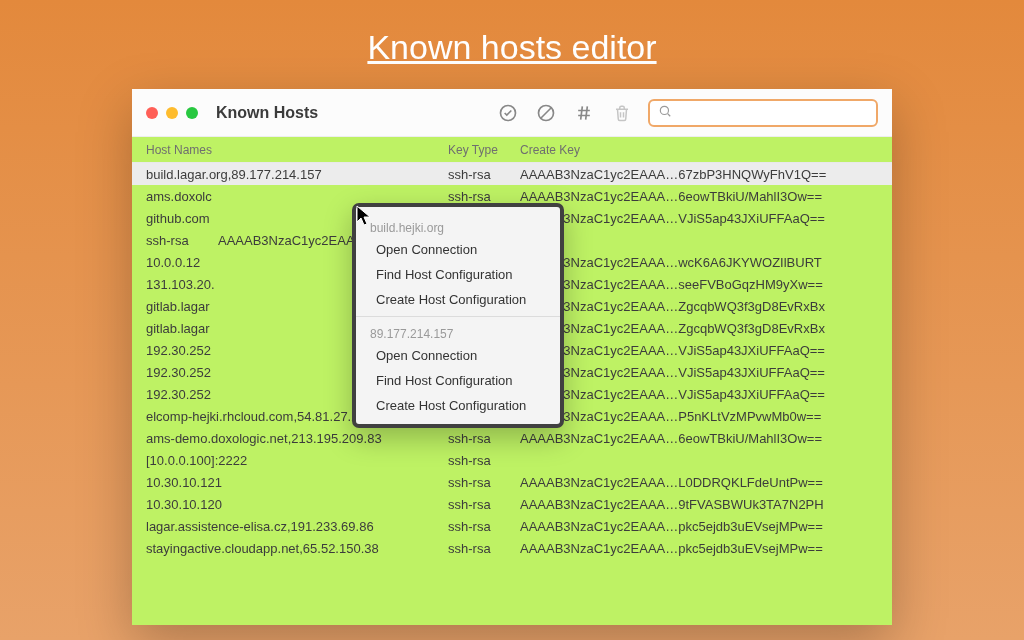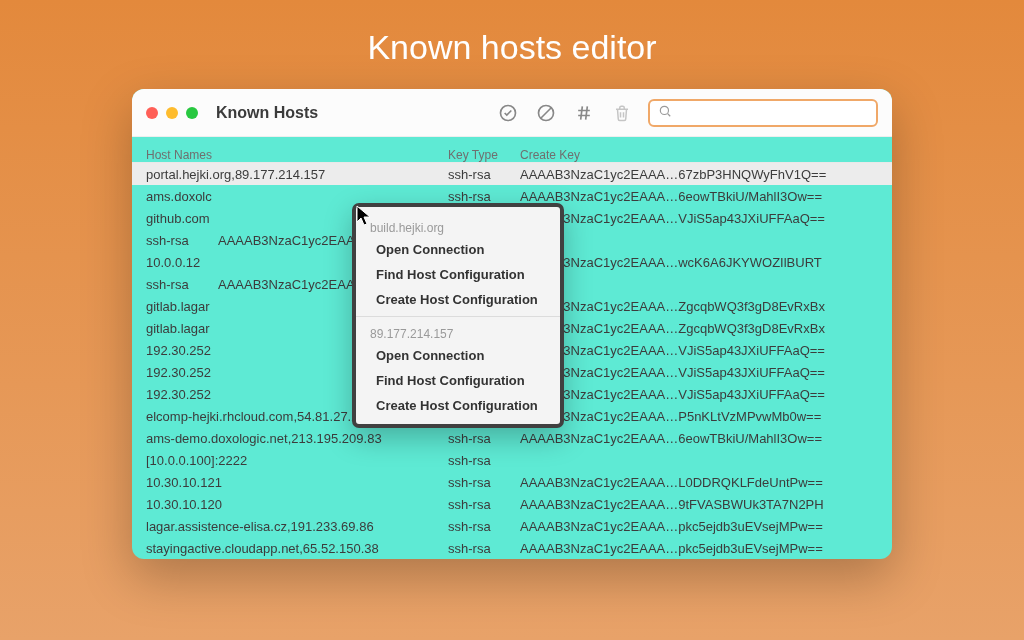--- a/index.html
+++ b/index.html
@@ -2,24 +2,24 @@
 <html><head>
 <meta charset="utf-8">
 <style>
   * { box-sizing: border-box; margin: 0; padding: 0; }
   html, body { width: 1024px; height: 640px; overflow: hidden; font-family: -apple-system, "Helvetica Neue", Arial, sans-serif; }
   body {
     background: linear-gradient(180deg, #e3893c 0%, #e8a269 100%);
     display: flex; flex-direction: column; align-items: center;
   }
   .page-title {
-    color: #fff; font-size: 34px; font-weight: 500; margin: 28px 0 22px 0;
+    color: #fff; font-size: 34px; font-weight: 500; margin: 28px 0 22px 0; text-decoration: underline;
   }
   .window {
-    width: 760px; height: 470px; background: #5eead4; border-radius: 12px;
+    width: 760px; height: 536px; background: #bef264; border-radius: 0;
     box-shadow: 0 18px 50px rgba(0,0,0,0.25);
     overflow: hidden; position: relative;
   }
   .titlebar {
     height: 48px; display: flex; align-items: center; padding: 0 14px;
     background: #fcfcfc; border-bottom: 1px solid #eee;
   }
   .traffic { display: flex; gap: 8px; margin-right: 18px; }
   .tl-btn { width: 12px; height: 12px; border-radius: 50%; }
   .tl-close { background: #ff5f57; } .tl-min { background: #febc2e; } .tl-max { background: #28c840; }
@@ -30,21 +30,21 @@
   .search {
     display:flex; align-items:center; width:230px; height:28px;
     border:2px solid #f0a868; border-radius:6px; padding:0 8px; color:#999;
     background:#fff;
   }
   .search svg { flex:0 0 auto; margin-right:6px; }
   .search input { border:0; outline:0; width:100%; font-size:13px; color:#555; }
   .search input::placeholder { color:#b5b5b5; }
 
   .headers {
-    display:flex; height:26px; align-items:flex-end; font-size:12px; color:#6f6f6f;
+    display:flex; height:26px; align-items:center; font-size:12px; color:#6f6f6f;
     border-bottom:1px solid #e9e9e9; padding-left:14px;
   }
   .col-host { width:302px; } .col-type { width:72px; } .col-key { flex:1; }
 
   .rows { height: calc(100% - 48px - 26px); overflow:hidden; }
   .row {
     display:flex; align-items:center; height:22px; font-size:13px; color:#3c3c3c;
     padding-left:14px; white-space:nowrap;
   }
   .row .h { width:302px; overflow:hidden; text-overflow:ellipsis; padding-right:8px; }
@@ -52,21 +52,21 @@
   .row .k { flex:1; overflow:hidden; text-overflow:ellipsis; padding-right:22px; }
   .row.sel { background:#ececec; }
 
   .context {
     position:absolute; left:220px; top:114px; width:212px;
     background:#f4f4f4; border:4px solid #404040; border-radius:7px;
     box-shadow: 0 10px 28px rgba(0,0,0,0.25);
     font-size:13px; padding:8px 0 6px 0;
   }
   .context .grp-title { color:#9a9a9a; font-size:12px; padding:6px 14px 2px 14px; }
-  .context .mi { padding:5px 14px 5px 20px; color:#333; cursor:pointer;font-weight:bold; }
+  .context .mi { padding:5px 14px 5px 20px; color:#333; cursor:pointer; }
   .context .sep { height:1px; background:#dcdcdc; margin:4px 0; }
 
   .cursor { position:absolute; left:224px; top:116px; pointer-events:none; }
 </style>
 </head>
 <body>
 
 <div class="page-title">Known hosts editor</div>
 
 <div class="window">
@@ -112,21 +112,21 @@
   </div>
 
   <div class="headers">
     <div class="col-host">Host Names</div>
     <div class="col-type">Key Type</div>
     <div class="col-key">Create Key</div>
   </div>
 
   <div class="rows" id="rows">
       <div class="row sel">
-        <div class="h">portal.hejki.org,89.177.214.157</div>
+        <div class="h">build.lagar.org,89.177.214.157</div>
         <div class="t">ssh-rsa</div>
         <div class="k">AAAAB3NzaC1yc2EAAA…67zbP3HNQWyFhV1Q==</div>
       </div>
       <div class="row">
         <div class="h">ams.doxolc</div>
         <div class="t">ssh-rsa</div>
         <div class="k">AAAAB3NzaC1yc2EAAA…6eowTBkiU/MahlI3Ow==</div>
       </div>
       <div class="row">
         <div class="h">github.com</div>
@@ -136,20 +136,21 @@
       <div class="row">
         <div class="t">ssh-rsa</div>
         <div class="k">AAAAB3NzaC1yc2EAAA…seeFVBoGqzHM9yXw==</div>
       </div>
       <div class="row">
         <div class="h">10.0.0.12</div>
         <div class="t">ssh-rsa</div>
         <div class="k">AAAAB3NzaC1yc2EAAA…wcK6A6JKYWOZIlBURT</div>
       </div>
       <div class="row">
+        <div class="h">131.103.20.</div>
         <div class="t">ssh-rsa</div>
         <div class="k">AAAAB3NzaC1yc2EAAA…seeFVBoGqzHM9yXw==</div>
       </div>
       <div class="row">
         <div class="h">gitlab.lagar</div>
         <div class="t">ssh-rsa</div>
         <div class="k">AAAAB3NzaC1yc2EAAA…ZgcqbWQ3f3gD8EvRxBx</div>
       </div>
       <div class="row">
         <div class="h">gitlab.lagar</div>

